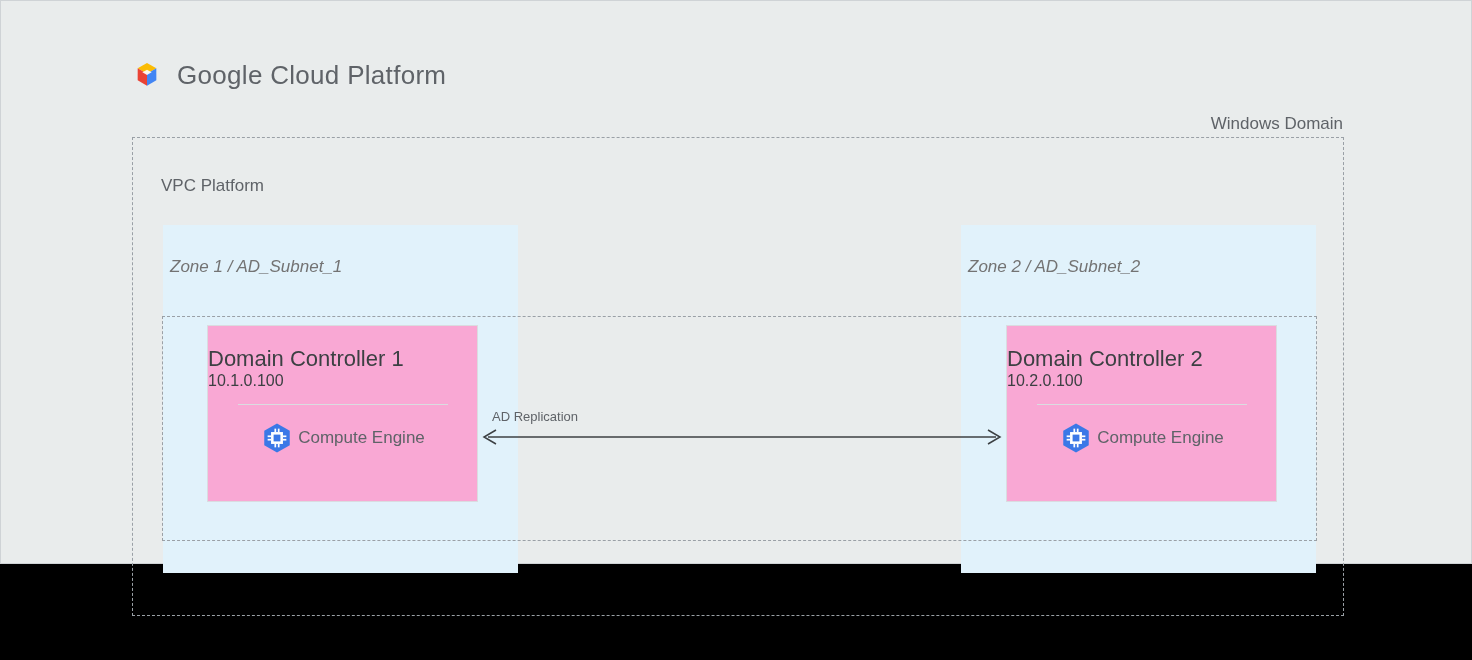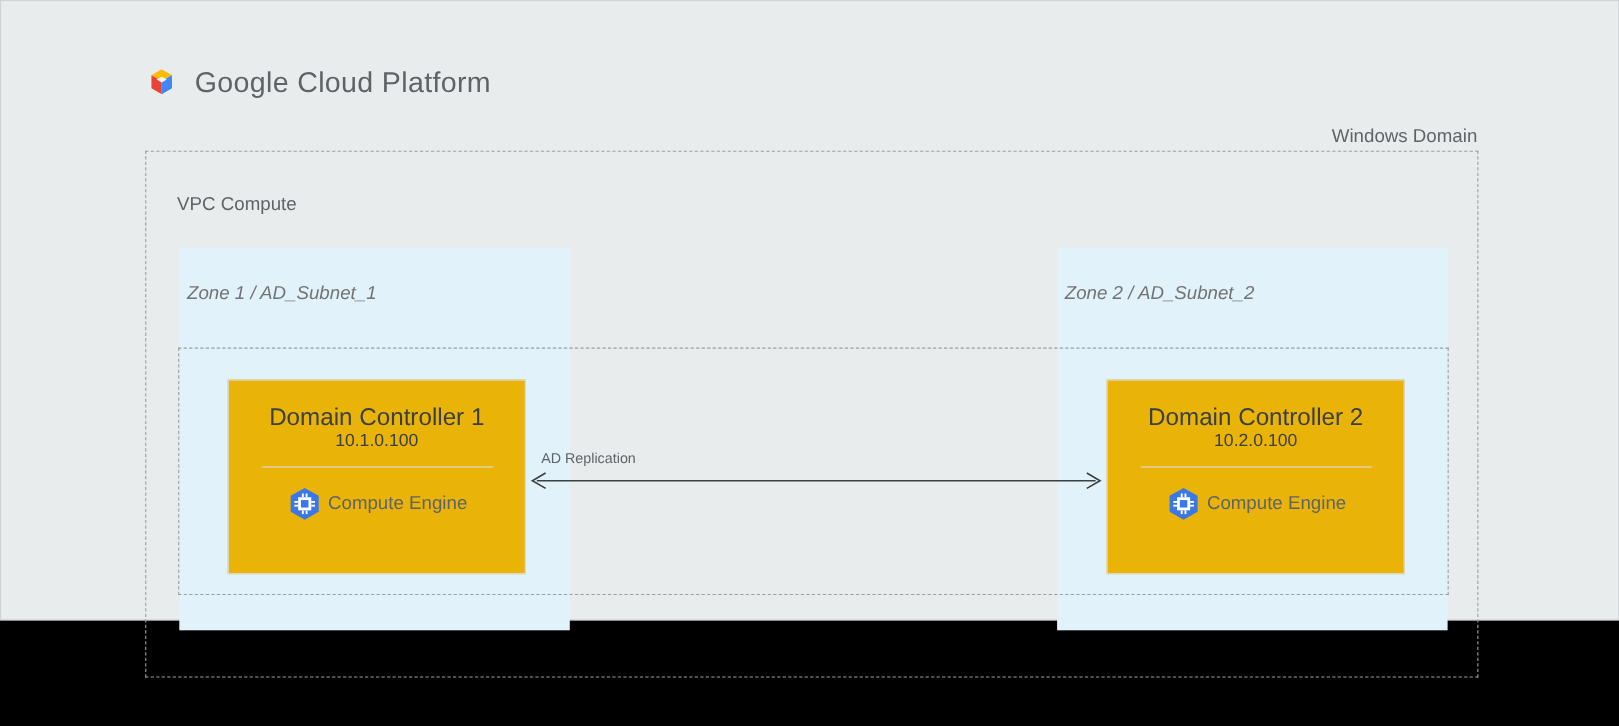--- a/index.html
+++ b/index.html
@@ -64,25 +64,25 @@
     background: transparent;
   }
   .domain-label {
     position: absolute;
     left: 0; right: 0; top: -24px;
     text-align: right;
     font-size: 17px;
   }
   .dc-card {
     position: absolute;
-    top: 28px;
+    top: 8px;
     width: 271px; height: 177px;
-    background: #eab308;
+    background: #f9a8d4;
     border: 1px solid #dadce0;
-    text-align: center;
+    text-align: left;
   }
   .dc-left { left: 44px; }
   .dc-right { left: 843px; }
   .dc-title {
     margin-top: 20px;
     font-size: 22px;
     color: #3c4043;
   }
   .dc-ip {
     font-size: 16px;
@@ -134,21 +134,21 @@
       <path d="M38 14 L24 22 L24 40 L38 32 Z" fill="#4285f4"></path>
       <path d="M24 16 L31 20 L24 24 L17 20 Z" fill="#ffffff" opacity="0.9"></path>
     </svg>
     <div class="brand">
       <span class="g">Google</span>
       <span>Cloud Platform</span>
     </div>
   </div>
 
   <div class="vpc-box">
-    <div class="vpc-label">VPC Compute</div>
+    <div class="vpc-label">VPC Platform</div>
 
     <div class="zone zone-left">
       <div class="zone-label">Zone 1 / AD_Subnet_1</div>
     </div>
 
     <div class="zone zone-right">
       <div class="zone-label">Zone 2 / AD_Subnet_2</div>
     </div>
 
     <div class="domain-label">Windows Domain</div>

